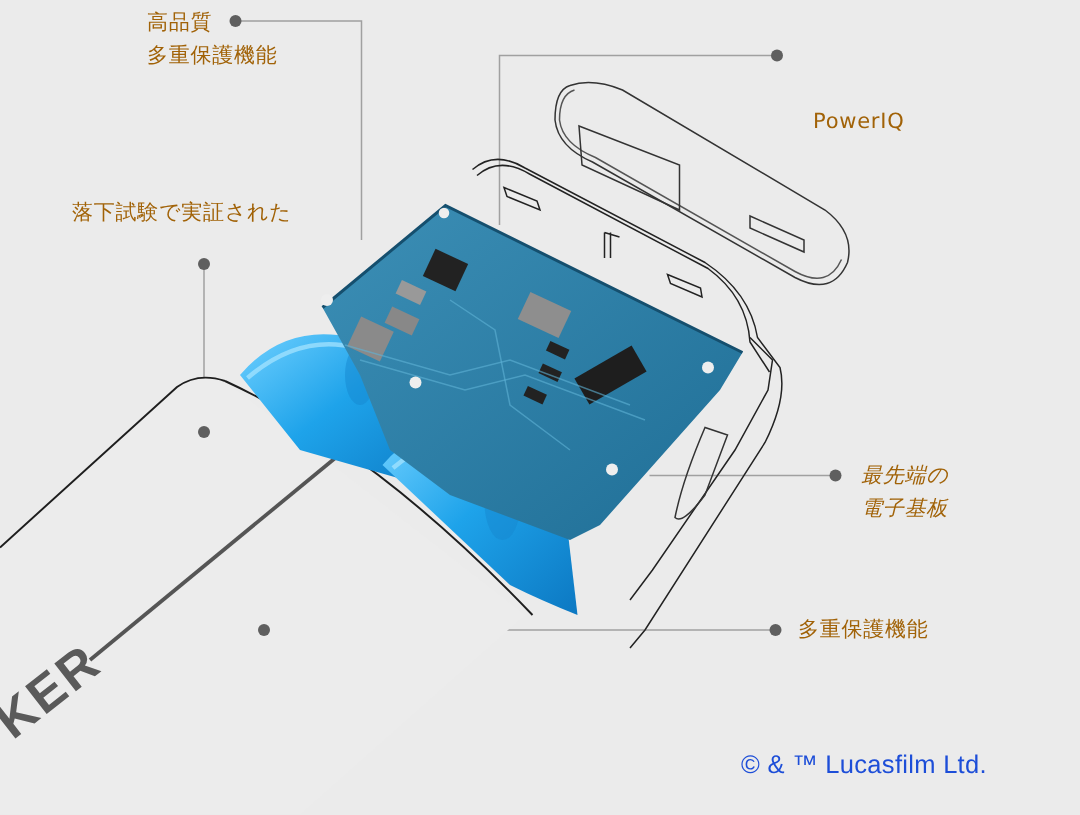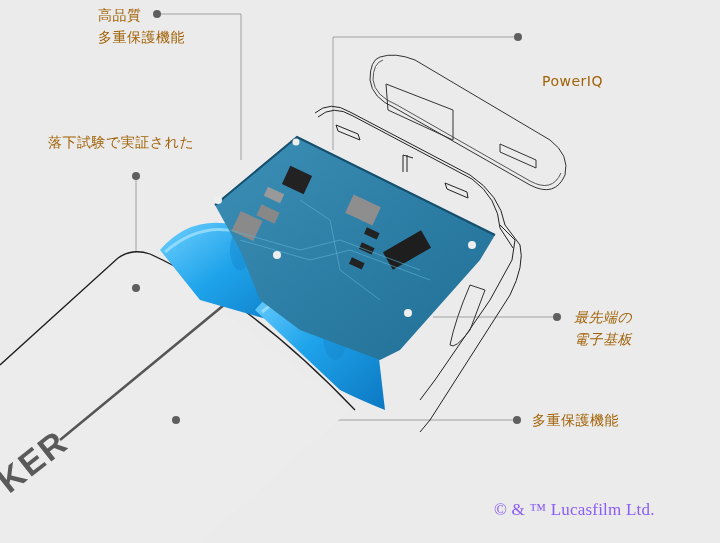--- a/index.html
+++ b/index.html
@@ -15,23 +15,23 @@
       position: absolute;
       color: #a16207;
       font-size: 14px;
       line-height: 22px;
       letter-spacing: 0.5px;
       white-space: nowrap;
     }
     .copyright {
       position: absolute;
       left: 494px; top: 500px;
-      font-family: Liberation Serif, serif;
+      font-family: Liberation Sans, sans-serif;
       font-size: 17px;
-      color: #8b5cf6;
+      color: #1d4ed8;
       letter-spacing: 0.2px;
     }
     .brand {
       position: absolute;
       left: -10px; top: 470px;
       font-family: "Liberation Sans", sans-serif;
       font-weight: bold;
       font-size: 34px;
       color: #5a5a5a;
       transform: rotate(-38deg);

